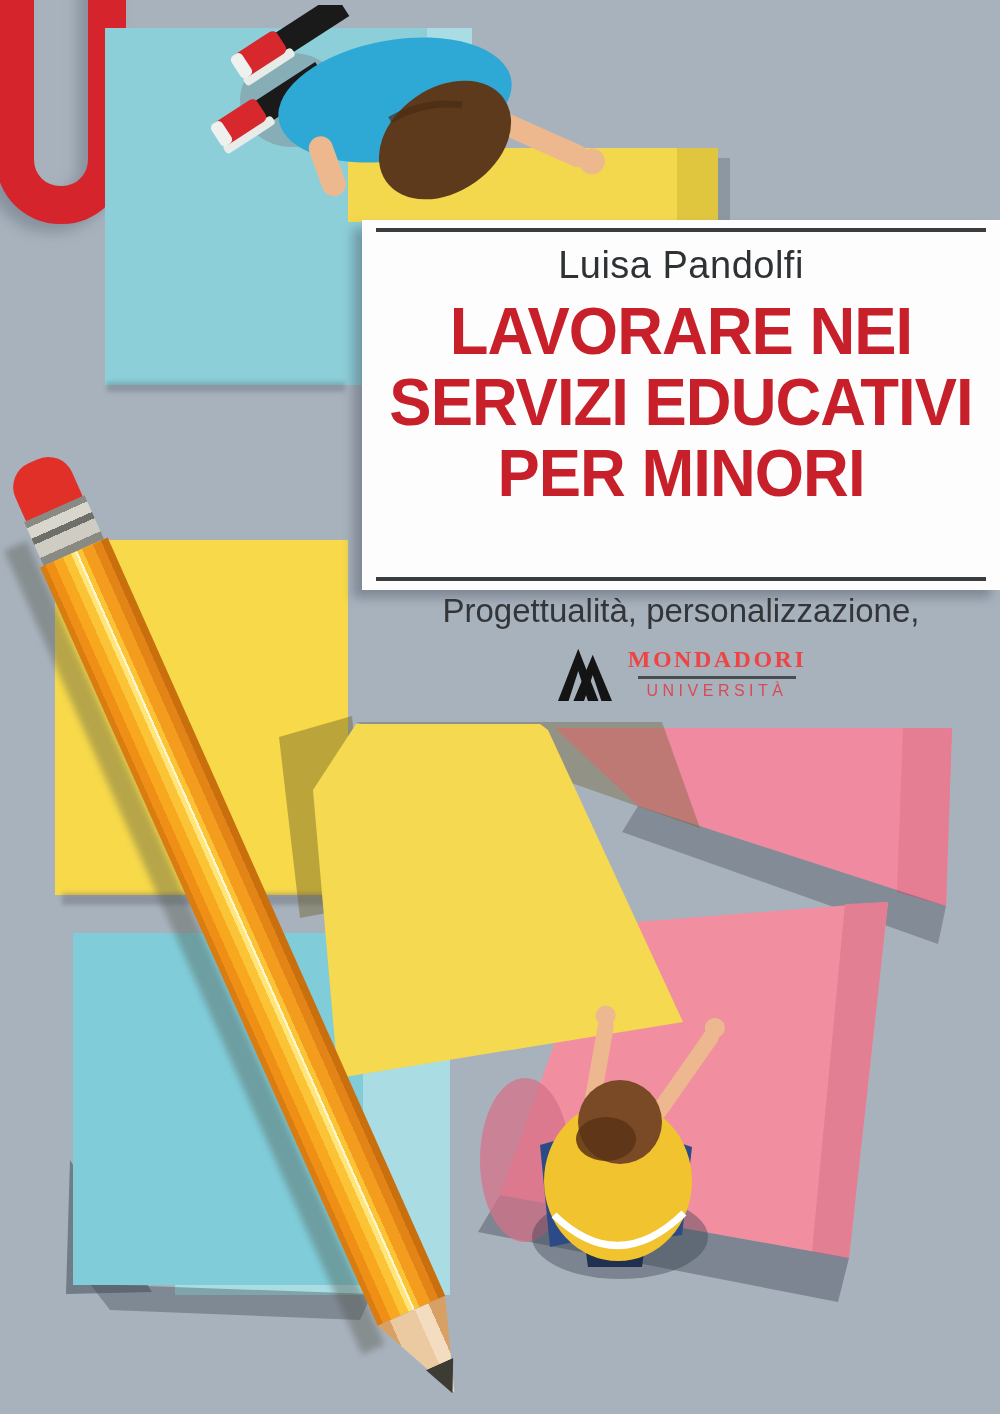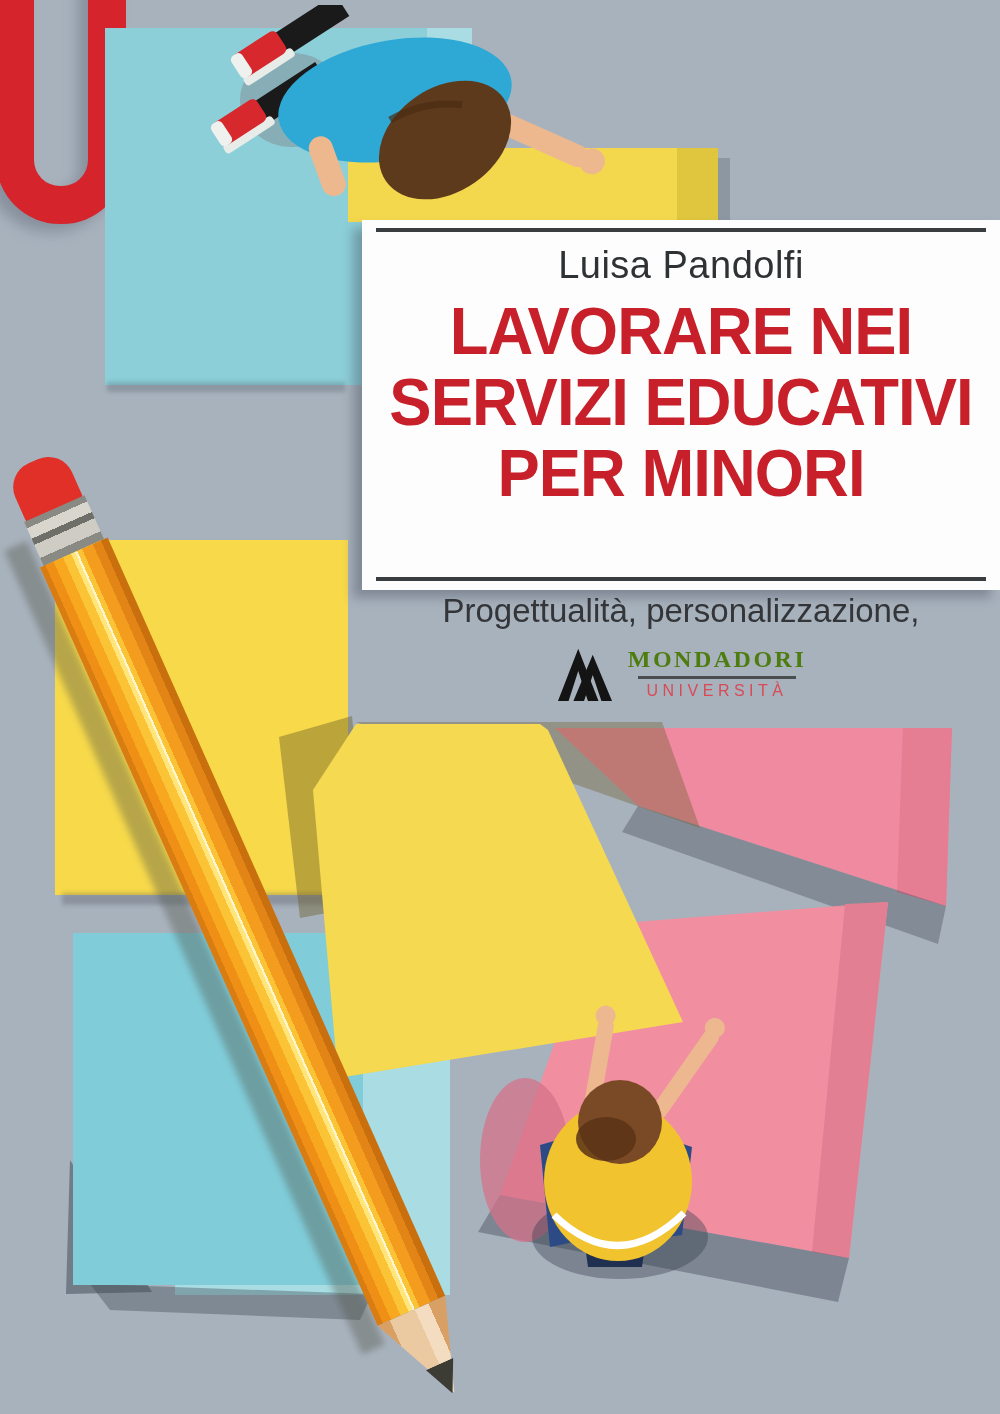--- a/index.html
+++ b/index.html
@@ -84,21 +84,21 @@
     font-size:38px;color:var(--text-dark,#2f3234);letter-spacing:.5px;}
   .title{position:absolute;top:76px;left:0;right:0;text-align:center;
     font-weight:700;font-size:66px;line-height:71px;letter-spacing:-1px;
     color:var(--title-red,#c8202a);transform:scaleX(.96);}
   .subtitle{position:absolute;top:322px;left:0;right:0;text-align:center;
     font-weight:400;font-size:33px;line-height:41px;color:#333538;margin-top:48px;}
   .logo-row{position:absolute;top:425px;left:0;right:0;display:flex;
     justify-content:center;align-items:center;gap:14px;}
   .logo-text{display:flex;flex-direction:column;align-items:center;}
   .logo-name{font-family:"Liberation Serif",serif;font-weight:700;font-size:24px;
-    letter-spacing:2.5px;color:#4d7c0f;}
+    letter-spacing:2.5px;color:#ef4444;}
   .logo-rule{width:158px;height:3px;background:#4a4d4f;margin:3px 0 3px 0;}
   .logo-imprint{font-weight:400;font-size:16px;letter-spacing:4.5px;color:var(--uni-red,#d84a56);}
 </style>
 </head>
 <body>
 
 <div class="cover">
 
   <div class="abs u-shadow"></div>
   <div class="abs u-letter"></div>

